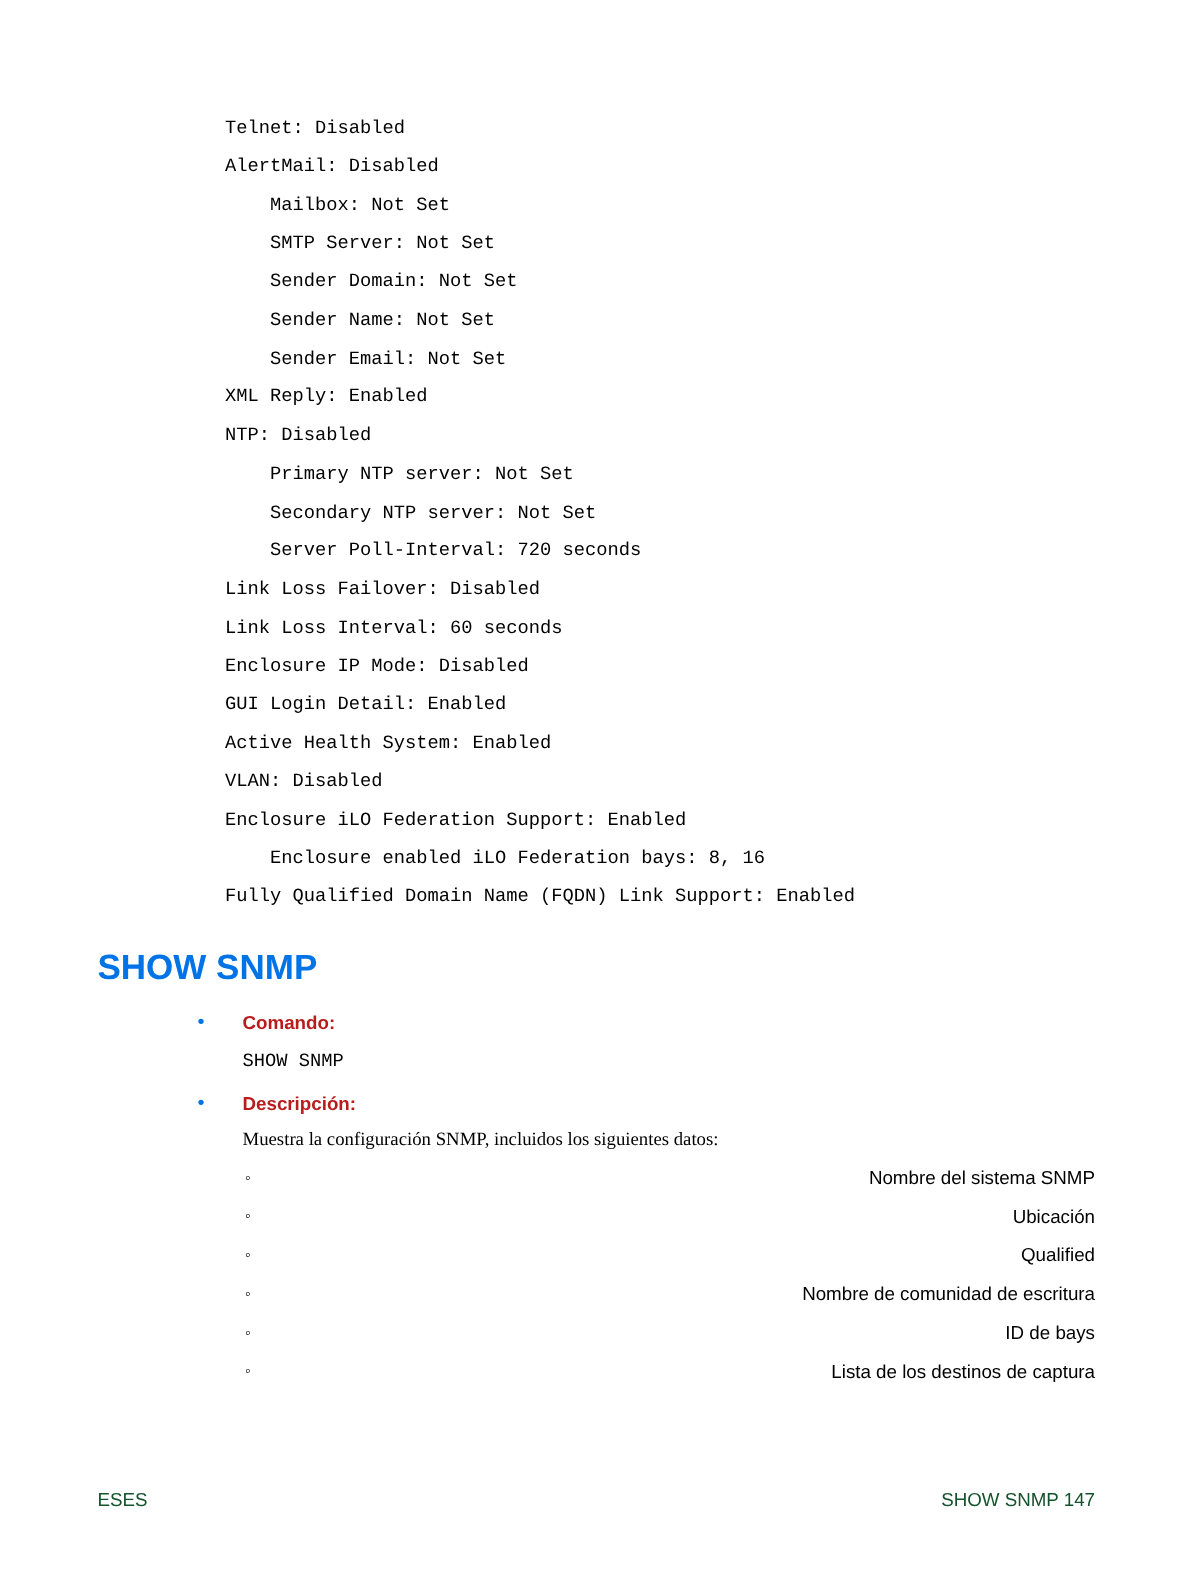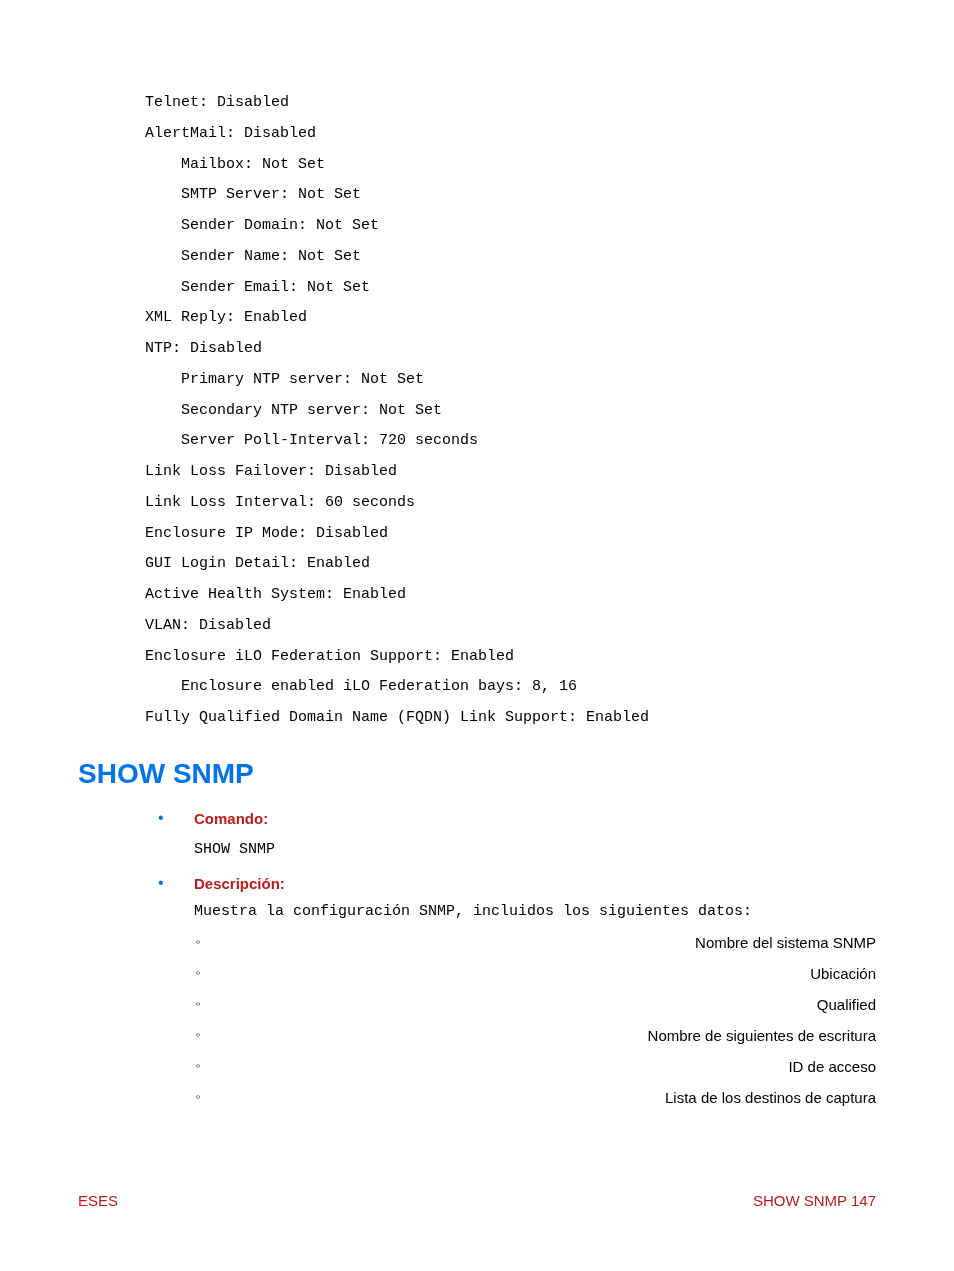--- a/index.html
+++ b/index.html
@@ -11,21 +11,21 @@
       color: #000000;
       position: relative;
       padding: 88px 78px 0 78px;
     }
     .mono-block {
       font-family: "Courier New", Courier, monospace;
       font-size: 15px;
       line-height: 2.05;
       color: #000000;
       white-space: pre;
-      margin-left: 67px;
+      margin-left: 102px;
       margin-bottom: 24px;
     }
     .section-heading {
       font-family: Arial, Helvetica, sans-serif;
       font-size: 28px;
       font-weight: bold;
       color: #0073e7;
       margin-bottom: 18px;
       margin-top: 6px;
     }
@@ -47,21 +47,21 @@
       font-size: 16px;
     }
     .bullet-label {
       font-family: Arial, Helvetica, sans-serif;
       font-size: 15px;
       font-weight: bold;
       color: #b91c1c;
       line-height: 1.5;
     }
     .bullet-body {
-      font-family: Liberation Mono, monospace;
+      font-family: Liberation Serif, serif;
       font-size: 15px;
       color: #000000;
       line-height: 1.5;
       margin-top: 6px;
       margin-bottom: 2px;
     }
     .bullet-mono {
       font-family: "Courier New", Courier, monospace;
       font-size: 15px;
       color: #000000;
@@ -92,21 +92,21 @@
     }
     .footer {
       position: absolute;
       bottom: 62px;
       left: 78px;
       right: 78px;
       display: flex;
       justify-content: space-between;
       font-family: Arial, Helvetica, sans-serif;
       font-size: 15px;
-      color: #b91c1c;
+      color: #14532d;
     }
   </style>
 </head>
 <body>
 
 <div class="mono-block">Telnet: Disabled
 AlertMail: Disabled
     Mailbox: Not Set
     SMTP Server: Not Set
     Sender Domain: Not Set
@@ -134,22 +134,22 @@
     <div class="bullet-label">Comando:</div>
     <div class="bullet-mono">SHOW SNMP</div>
   </li>
   <li>
     <div class="bullet-label">Descripción:</div>
     <div class="bullet-body">Muestra la configuración SNMP, incluidos los siguientes datos:</div>
     <ul class="sub-list">
       <li>Nombre del sistema SNMP</li>
       <li>Ubicación</li>
       <li>Qualified</li>
-      <li>Nombre de siguientes de escritura</li>
-      <li>ID de acceso</li>
+      <li>Nombre de comunidad de escritura</li>
+      <li>ID de bays</li>
       <li>Lista de los destinos de captura</li>
     </ul>
   </li>
 </ul>
 
 <div class="footer">
   <span>ESES</span>
   <span>SHOW SNMP  147</span>
 </div>
 

